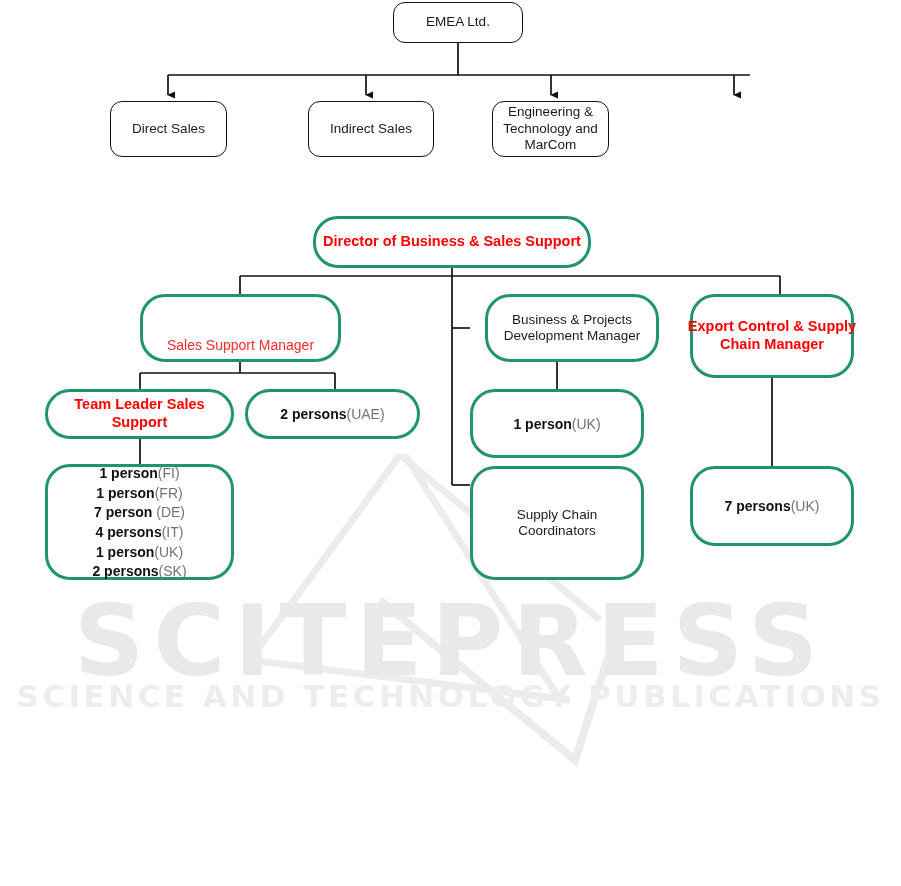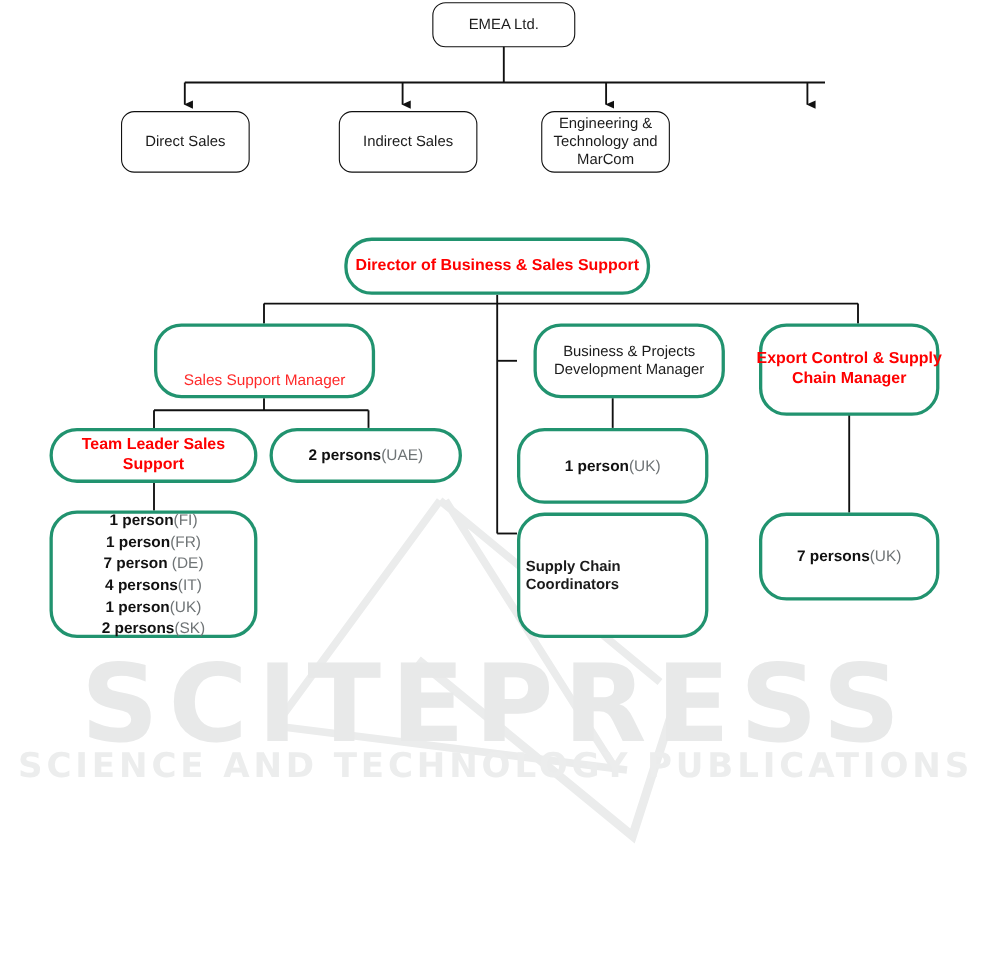--- a/index.html
+++ b/index.html
@@ -92,21 +92,21 @@
   .t-red    { color: #fe2a2a; font-size: 14px;   font-weight: normal; margin-top: 35px; }
   .t-red-bg { color: #fe0000; font-size: 14.5px; font-weight: bold; }
 
   .cnt { color: #111111; font-weight: bold; font-size: 14px; }
   .loc { color: #6f7476; font-weight: normal; font-size: 14px; }
 
   .stack { display: block; line-height: 1.33; }
   .stack .row { white-space: nowrap; }
 
   .left-al { justify-content: center; }
-  .left-al .txt { text-align: left; font-weight: bold; }
+  .left-al .txt { text-align: center; }
 </style>
 </head>
 <body>
 
 <div id="canvas">
 
   <div id="watermark">
     <svg width="901" height="886">
       <path d="M 400 455 L 250 660 M 400 455 L 600 620 M 405 455 L 560 700 M 250 660 L 570 700" stroke="#ebecec" stroke-width="7" fill="none"></path>
       <path d="M 380 600 L 575 760 L 620 620" stroke="#ebecec" stroke-width="8" fill="none"></path>

